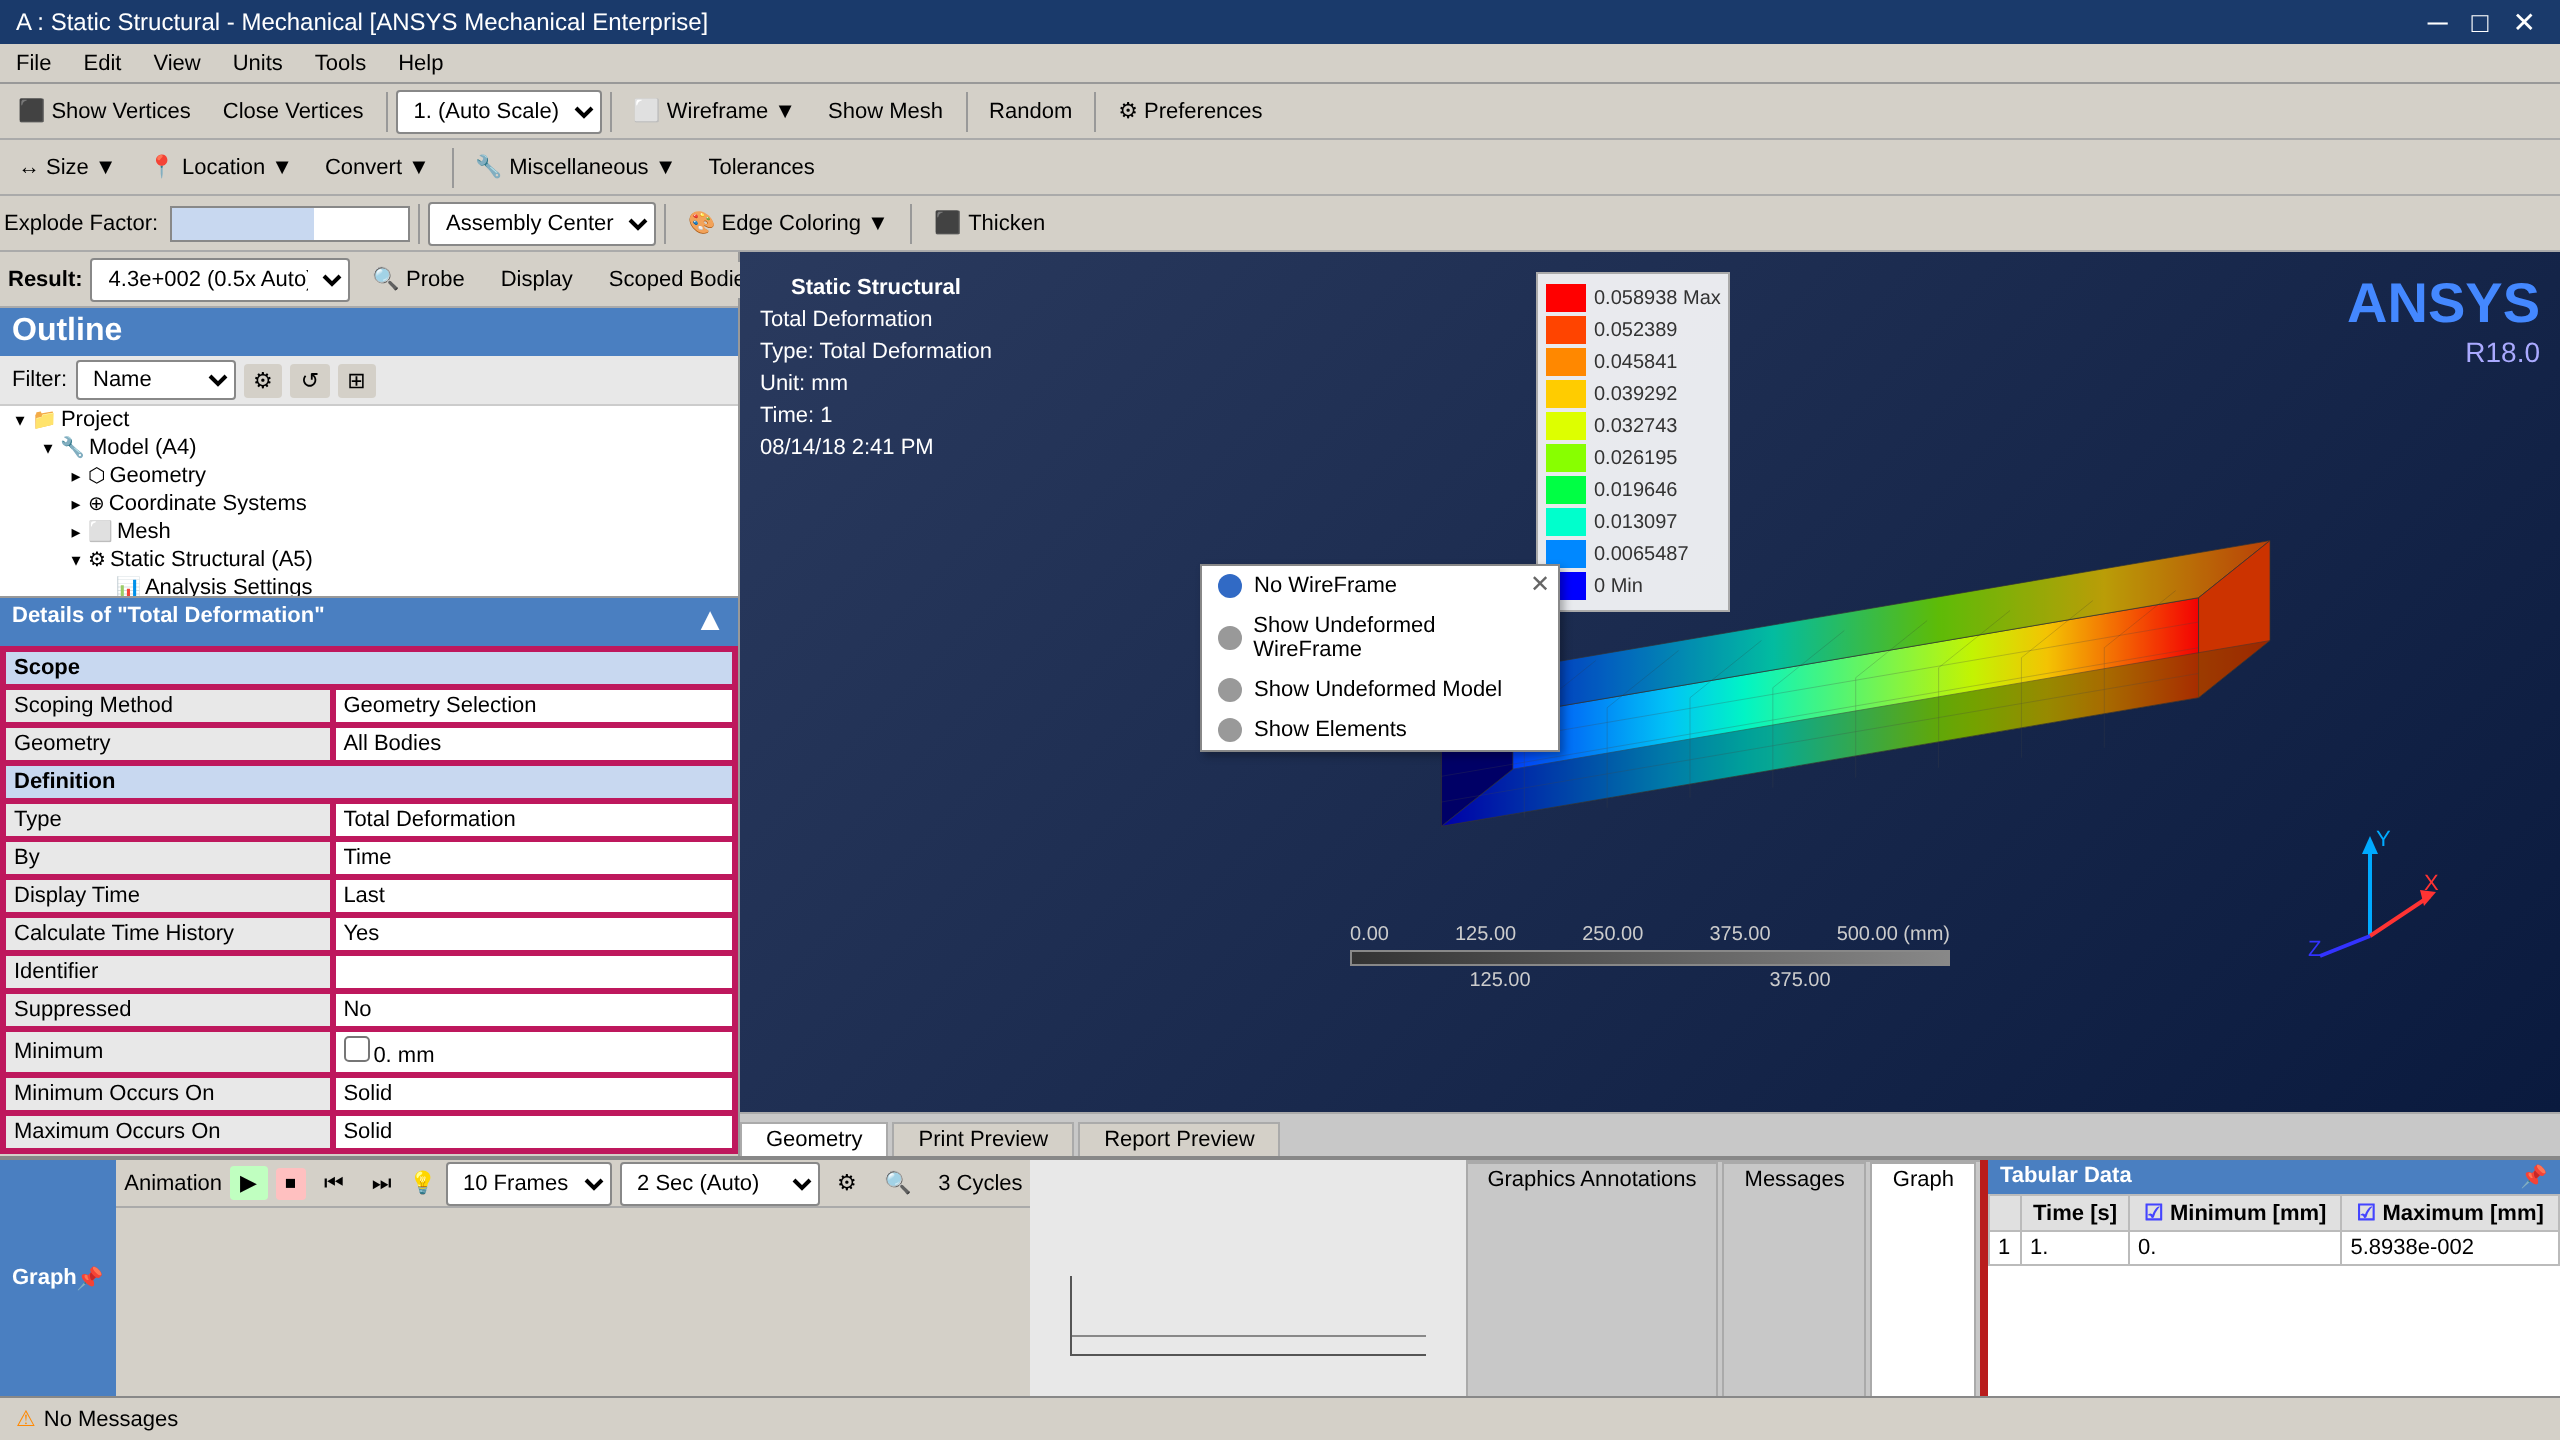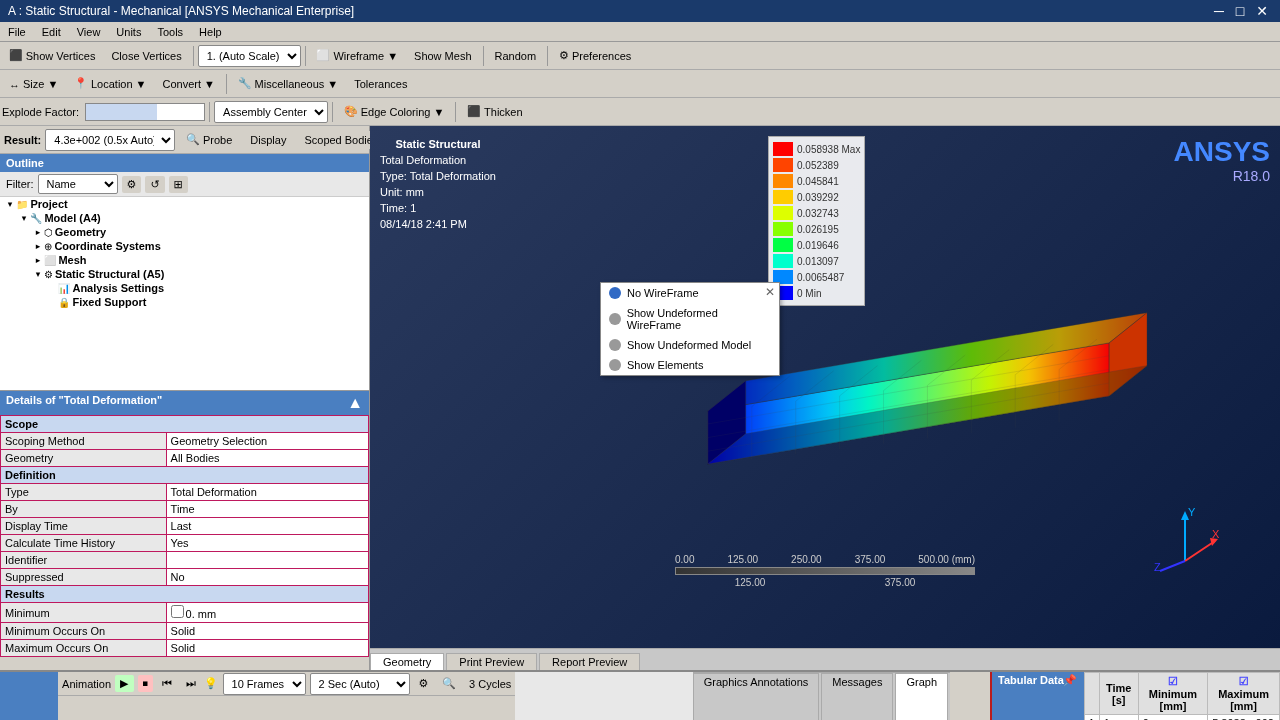--- a/index.html
+++ b/index.html
@@ -21,34 +21,34 @@
     .tb-dropdown { background: white; border: 1px solid #888; border-radius: 2px; padding: 2px 4px; font-size: 11px; cursor: pointer; height: 22px; }
 
     
     #main-layout { display: flex; height: calc(720px - 22px - 20px - 28px - 28px - 28px - 22px); }
 
     
     #left-panel { width: 370px; display: flex; flex-direction: column; background: #d4d0c8; border-right: 1px solid #999; }
 
     
     #outline { flex: 1; overflow: hidden; }
-    #outline-header { background: #4a7fc1; color: white; padding: 3px 6px; font-size: 11px; font-weight: bold; }
+    #outline-header { background: #4a7fc1; color: white; padding: 3px 6px; font-size: 16px; font-weight: bold; }
     #outline-filter { display: flex; align-items: center; padding: 2px 6px; background: #e8e8e8; border-bottom: 1px solid #ccc; gap: 4px; }
     #outline-tree { overflow-y: auto; height: calc(100% - 48px); background: white; }
     .tree-item { display: flex; align-items: center; padding: 1px 2px; cursor: pointer; }
     .tree-icon { font-size: 10px; margin-right: 2px; }
-    .tree-label { font-size: 11px; font-weight: bold; }
+    .tree-label { font-size: 11px; }
     .expand-btn { width: 12px; height: 12px; display: inline-flex; align-items: center; justify-content: center; font-size: 9px; cursor: pointer; }
 
     
     #details-panel { height: 280px; border-top: 1px solid #999; background: #d4d0c8; overflow: hidden; }
     #details-header { background: #4a7fc1; color: white; padding: 3px 6px; font-size: 11px; font-weight: bold; display: flex; justify-content: space-between; }
     #details-content { overflow-y: auto; height: calc(100% - 22px); }
     .details-table { width: 100%; border-collapse: collapse; background: white; }
-    .details-table td { border: 1px solid #be185d; padding: 2px 4px; font-size: 11px; }
+    .details-table td { border: 3px solid #be185d; padding: 2px 4px; font-size: 11px; }
     .details-table td:first-child { background: #e8e8e8; width: 45%; }
     .section-header { background: #c8d8f0 !important; font-weight: bold; }
     .section-label { font-weight: bold; font-size: 11px; }
     .scroll-btn { font-size: 16px; cursor: pointer; }
 
     
     #right-panel { flex: 1; display: flex; flex-direction: column; background: #1a1a2e; position: relative; }
 
     
     #result-toolbar { background: #d4d0c8; height: 28px; display: flex; align-items: center; padding: 0 4px; gap: 4px; border-bottom: 1px solid #aaa; }
@@ -95,21 +95,21 @@
     #bottom-area { height: 120px; display: flex; background: #d4d0c8; border-top: 2px solid #888; }
     #graph-panel { flex: 1; display: flex; flex-direction: row; }
     #graph-header { background: #4a7fc1; color: white; padding: 2px 6px; font-size: 11px; display: flex; justify-content: space-between; align-items: center; }
     #graph-toolbar { background: #d4d0c8; height: 24px; display: flex; align-items: center; padding: 0 4px; gap: 4px; border-bottom: 1px solid #aaa; }
     #graph-content { flex: 1; background: #e8e8e8; position: relative; }
     #graph-line { position: absolute; bottom: 20px; left: 20px; right: 20px; height: 40px; border-left: 1px solid #555; border-bottom: 1px solid #555; }
     #graph-tabs { display: flex; background: #c8c8c8; border-top: 1px solid #aaa; }
     .gtab { padding: 2px 10px; font-size: 11px; cursor: pointer; border: 1px solid #aaa; border-bottom: none; margin-right: 2px; }
     .gtab.active { background: white; }
 
-    #tabular-panel { width: 290px; display: flex; flex-direction: row; border-left: 2px solid #b91c1c; margin-left: 40px; }
+    #tabular-panel { width: 290px; display: flex; flex-direction: column; border-left: 4px solid #b91c1c; }
     #tabular-header { background: #4a7fc1; color: white; padding: 2px 6px; font-size: 11px; display: flex; justify-content: space-between; }
     #tabular-content { flex: 1; background: white; overflow: auto; }
     .tab-table { width: 100%; border-collapse: collapse; font-size: 11px; }
     .tab-table th { background: #e0e0e0; border: 1px solid #bbb; padding: 2px 4px; font-weight: bold; }
     .tab-table td { border: 1px solid #bbb; padding: 2px 4px; }
 
     
     #statusbar { background: #d4d0c8; height: 22px; display: flex; align-items: center; justify-content: space-between; border-top: 1px solid #888; padding: 0 8px; font-size: 11px; }
     #statusbar-left { display: flex; align-items: center; gap: 4px; }
     #statusbar-right { display: flex; align-items: center; gap: 16px; }
@@ -212,21 +212,21 @@
     <span>Edge Coloring</span>
     <span>▼</span>
   </button>
   <div class="tb-separator"></div>
   <button class="tb-btn">
     <span>⬛</span>
     <span>Thicken</span>
   </button>
 </div>
 
-<div id="main-layout" style="height: 544px;">
+<div id="main-layout" style="height: 452px;">
 
   <div id="left-panel">
 
     <div id="result-toolbar">
       <span style="font-weight:bold;">Result:</span>
       <select class="tb-dropdown" style="width:130px;">
         <option>4.3e+002 (0.5x Auto)</option>
       </select>
       <button class="tb-btn">
         <span>🔍</span>
@@ -345,23 +345,20 @@
                 <td>Calculate Time History</td>
                 <td>Yes</td>
               </tr>
               <tr>
                 <td>Identifier</td>
                 <td></td>
               </tr>
               <tr>
                 <td>Suppressed</td>
                 <td>No</td>
-              </tr>
-              <tr>
-                <td colspan="2" class="section-header"><span class="section-label">Results</span></td>
               </tr>
               <tr>
                 <td>Minimum</td>
                 <td><input type="checkbox" style="margin-right: 2px;">0. mm</td>
               </tr>
               <tr>
                 <td>Minimum Occurs On</td>
                 <td>Solid</td>
               </tr>
               <tr>

